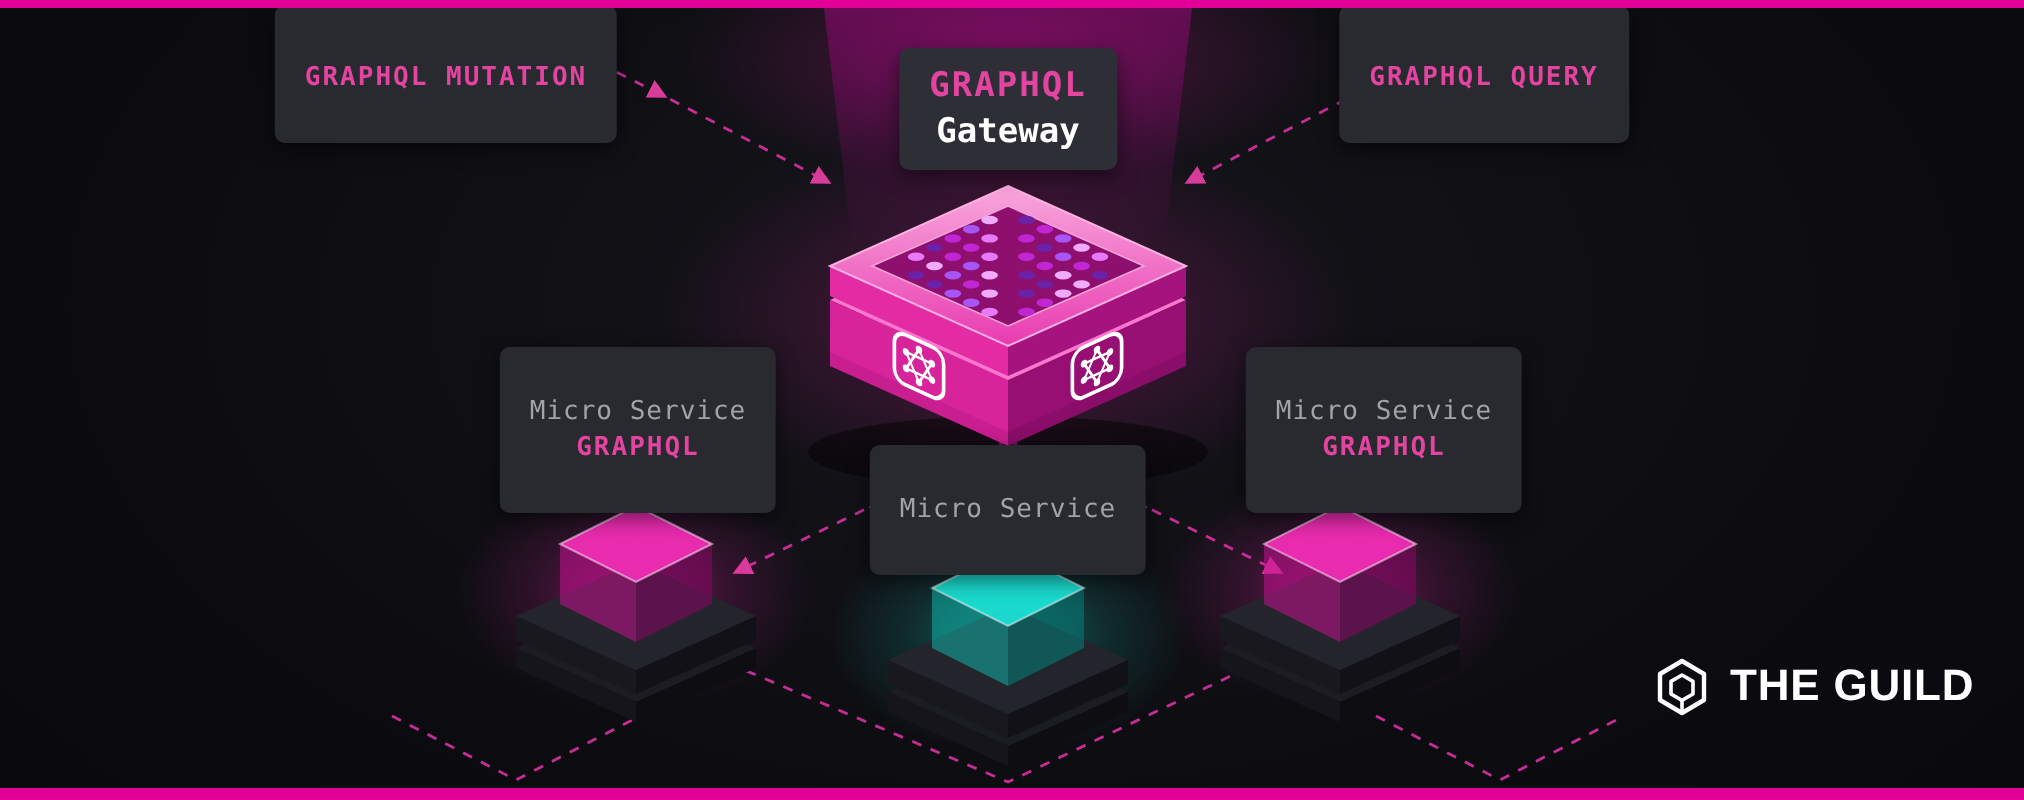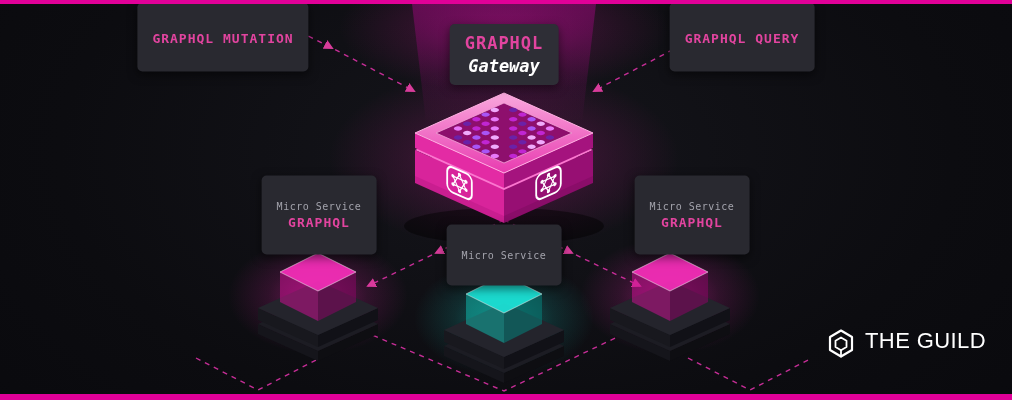--- a/index.html
+++ b/index.html
@@ -10,30 +10,30 @@
   }
   #scene{position:absolute;left:0;top:0;z-index:1;}
   .border-top{position:absolute;top:0;left:0;right:0;height:4px;background:var(--accent,#e10098);z-index:6;}
   .border-bottom{position:absolute;bottom:0;left:0;right:0;height:6px;background:var(--accent,#e10098);z-index:6;}
   .badge{
     position:absolute;z-index:3;background:#292930;border-radius:5px;
     padding:25px 15px;transform:translate(-50%,-50%);white-space:nowrap;
     box-shadow:0 3px 10px rgba(0,0,0,.5);text-align:center;
   }
   .b{font-weight:bold;font-size:13px;letter-spacing:1px;}
-  .l1{font-size:10px;color:#a2a2ab;letter-spacing:.5px;}
+  .l1{font-size:13px;color:#a2a2ab;letter-spacing:.5px;}
   .l2{font-size:13px;font-weight:bold;letter-spacing:1px;margin-top:3px;}
   .pink{color:var(--pink,#e2449f);}
   .teal{color:var(--teal,#14d3c8);}
   .badge.gateway{transform:translateX(-50%);background:#2e2e36;padding:9px 15px;}
   .badge.gateway .g1{font-size:17px;font-weight:bold;letter-spacing:1px;}
-  .badge.gateway .g2{font-size:17px;font-weight:bold;color:#fff;margin-top:3px;font-style:italic;}
+  .badge.gateway .g2{font-size:17px;font-weight:bold;color:#fff;margin-top:3px;}
   .guild{
-    position:absolute;z-index:3;display:flex;gap:9px;color:#fff;
-    font-family:"Liberation Sans",sans-serif;font-weight:400;font-size:22px;letter-spacing:.4px;
+    position:absolute;z-index:3;display:flex;align-items:center;gap:9px;color:#fff;
+    font-family:"Liberation Sans",sans-serif;font-weight:700;font-size:22px;letter-spacing:.4px;
   }
 </style>
 </head>
 <body>
 
 <div class="stage">
 
   <svg id="scene" width="1012" height="400" viewBox="0 0 1012 400">
     <defs>
       <linearGradient id="topGrad" x1="0" y1="0" x2="0" y2="1">

